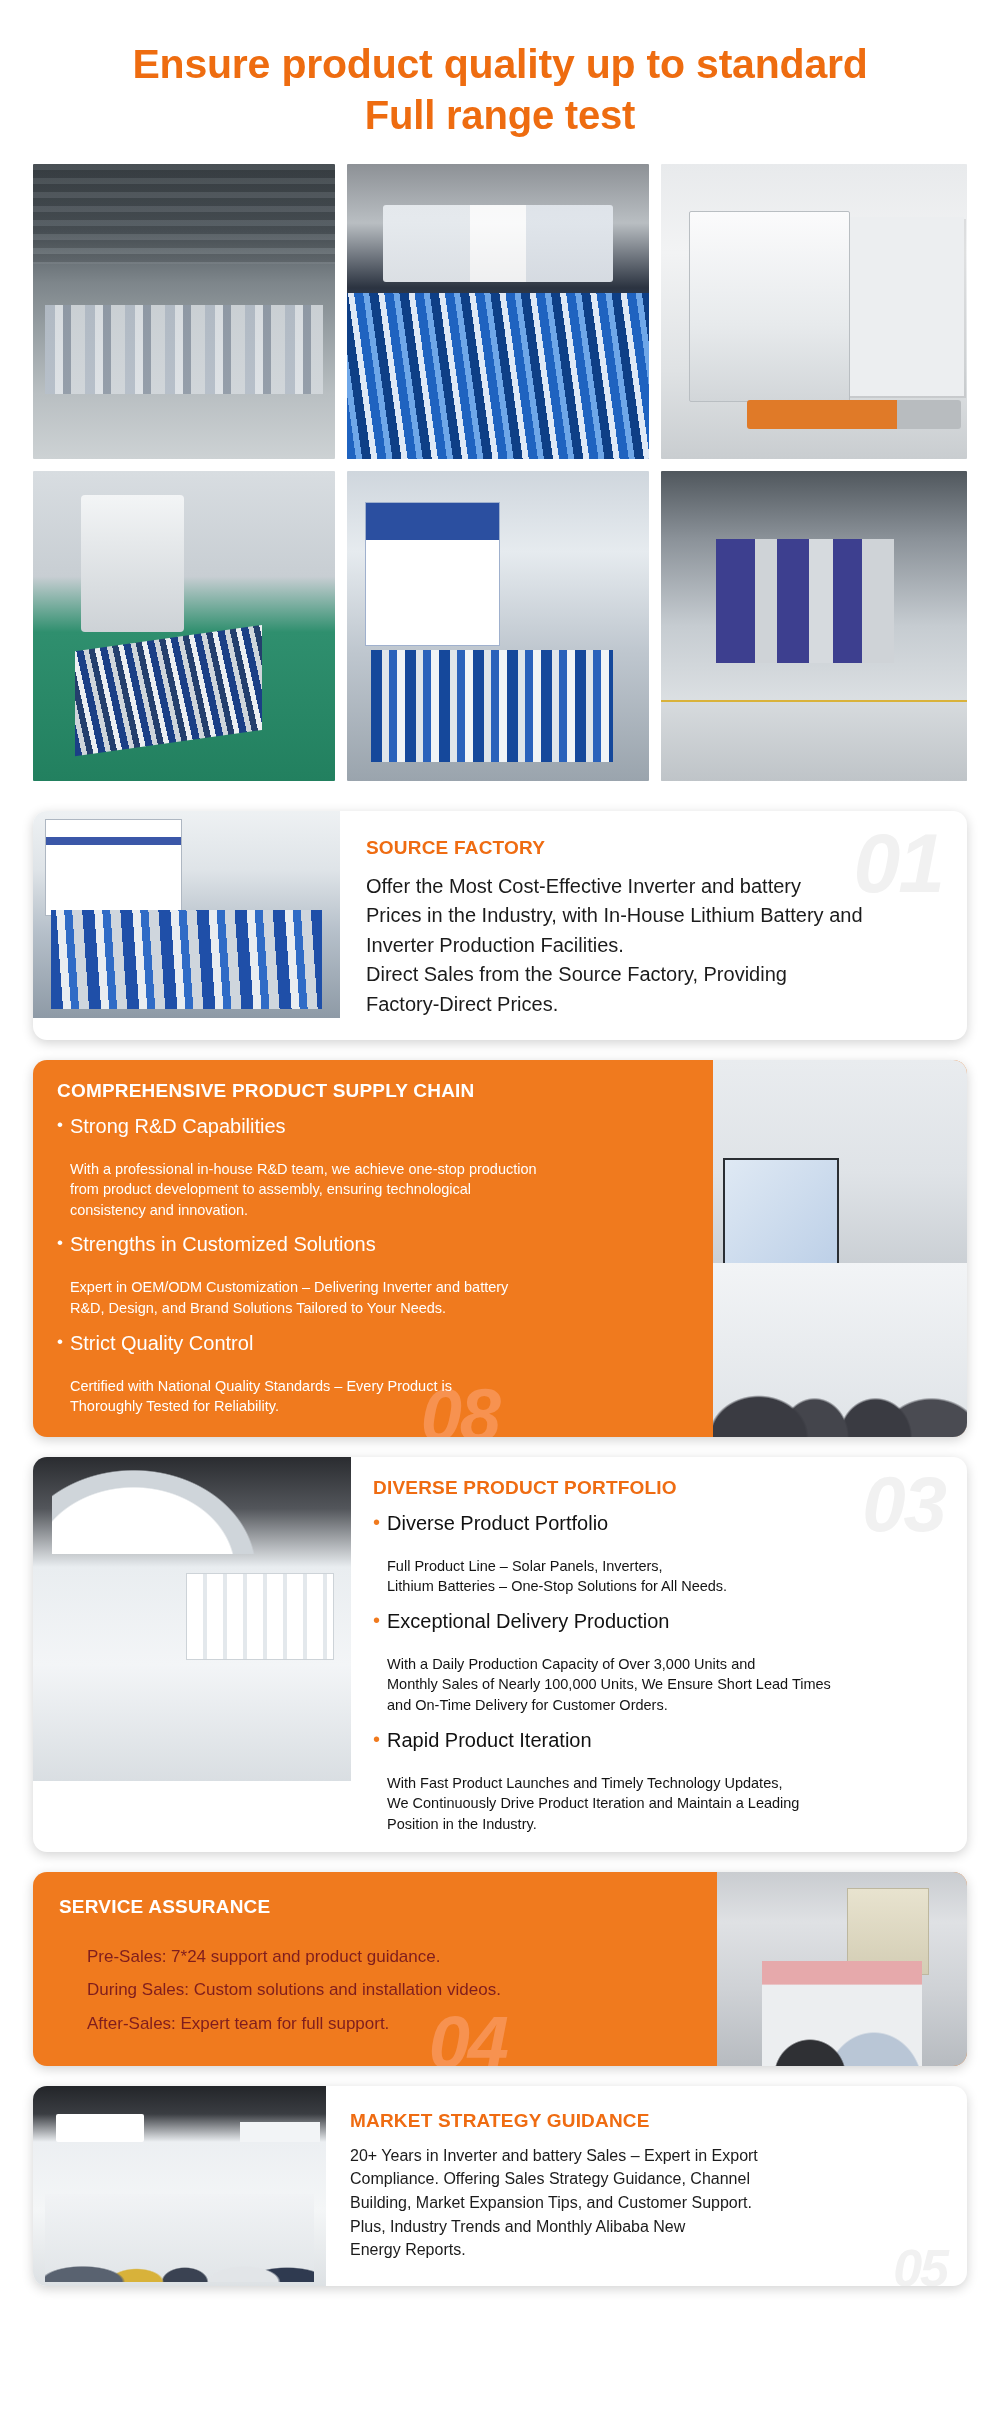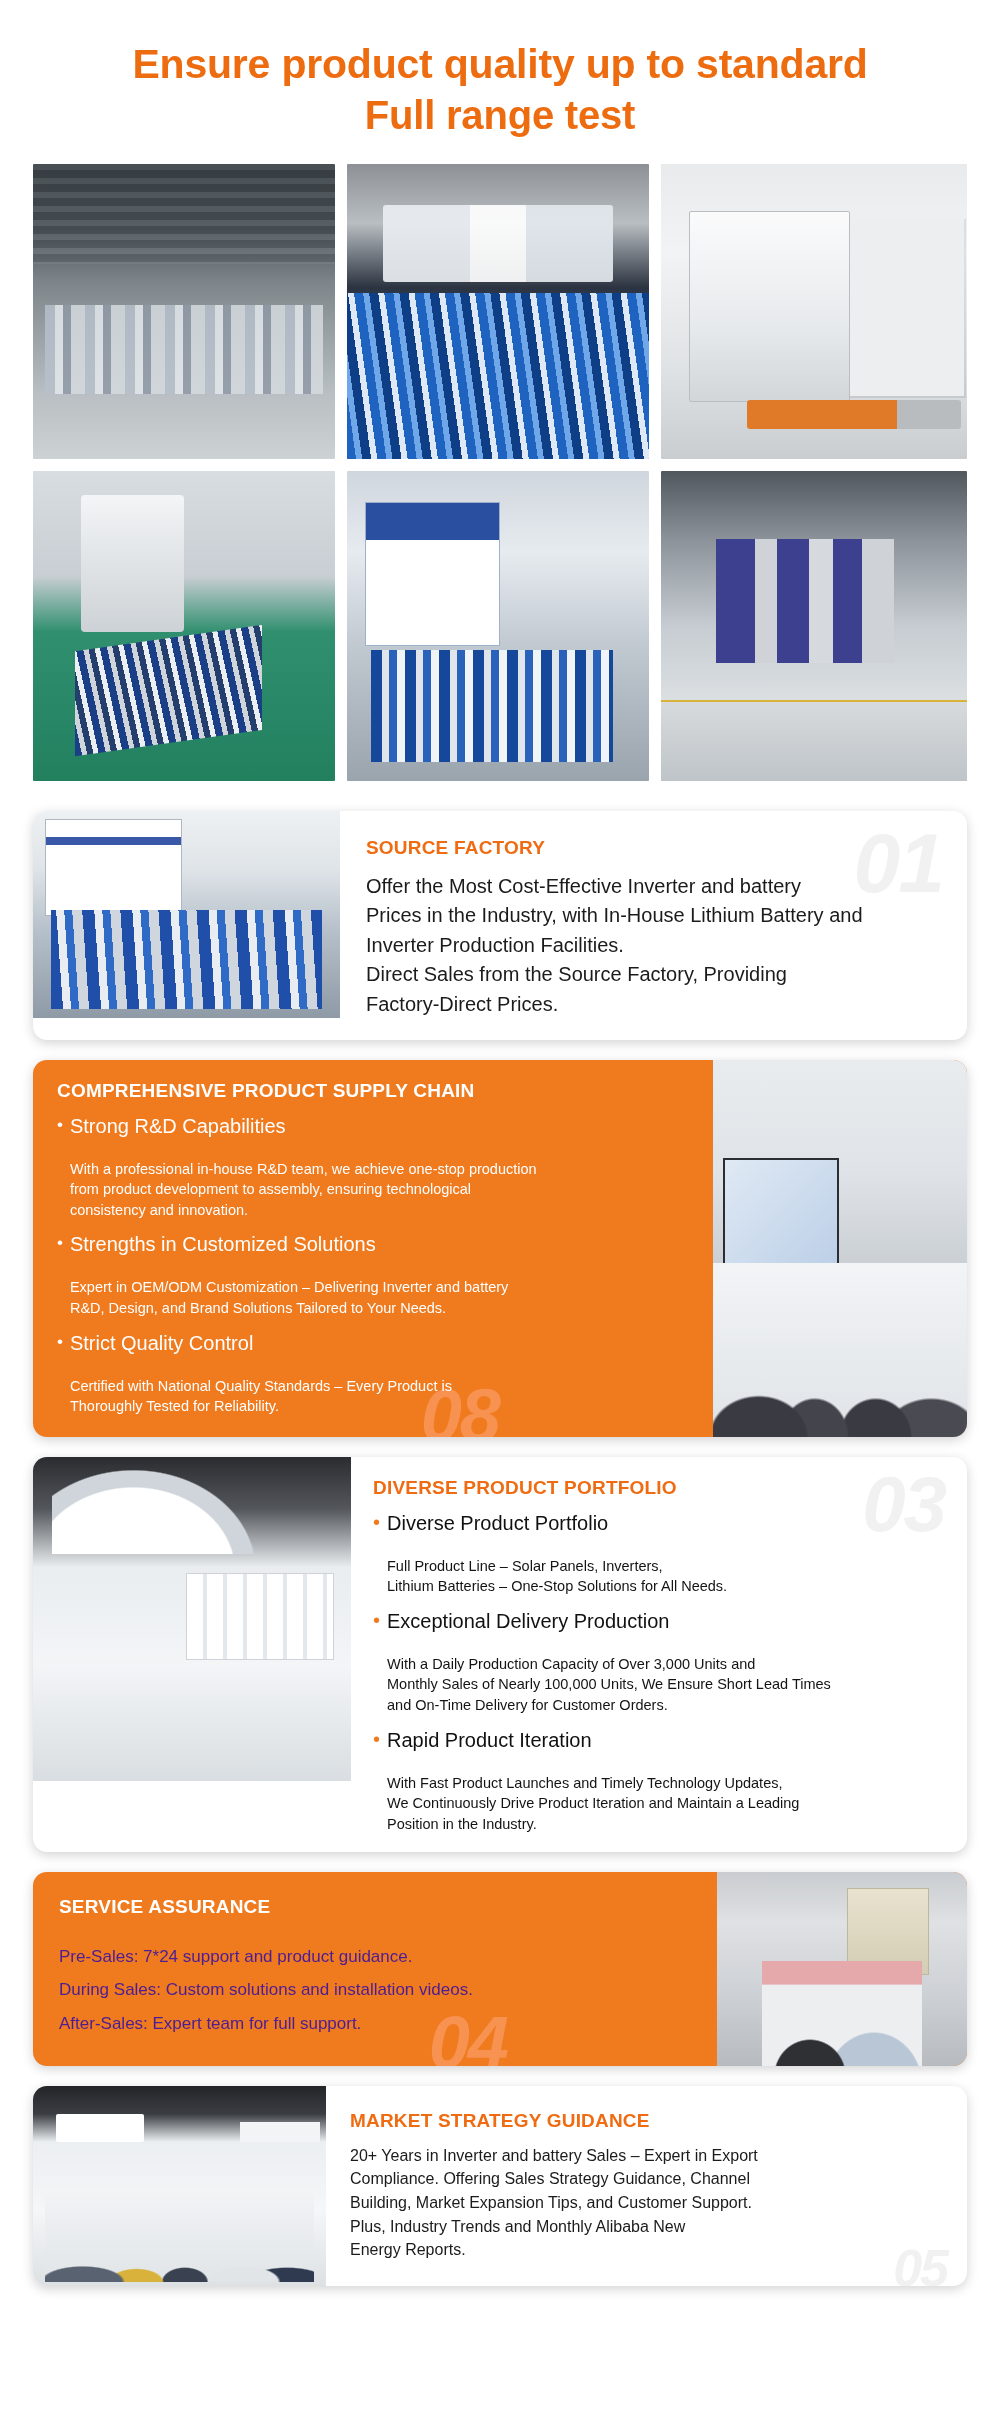--- a/index.html
+++ b/index.html
@@ -79,21 +79,21 @@
   .card-title.orange-txt { color: #ef6c12; }
   .card-title.white-txt { color: #ffffff; }
 
   .para {
     font-size: 16.5px;
     line-height: 1.47;
     color: #1b1b1b;
     position: relative;
     z-index: 2;
   }
-  .para.white-txt { color: #4c1d95; }
+  .para.white-txt { color: #7f1d1d; margin-left: 28px; }
 
   
   .bullets { position: relative; z-index: 2; }
   .bullet-item { display: flex; margin-top: 12px; }
   .bullet-dot {
     flex: 0 0 auto;
     font-size: 17px;
     line-height: 1.25;
     margin-right: 7px;
   }

